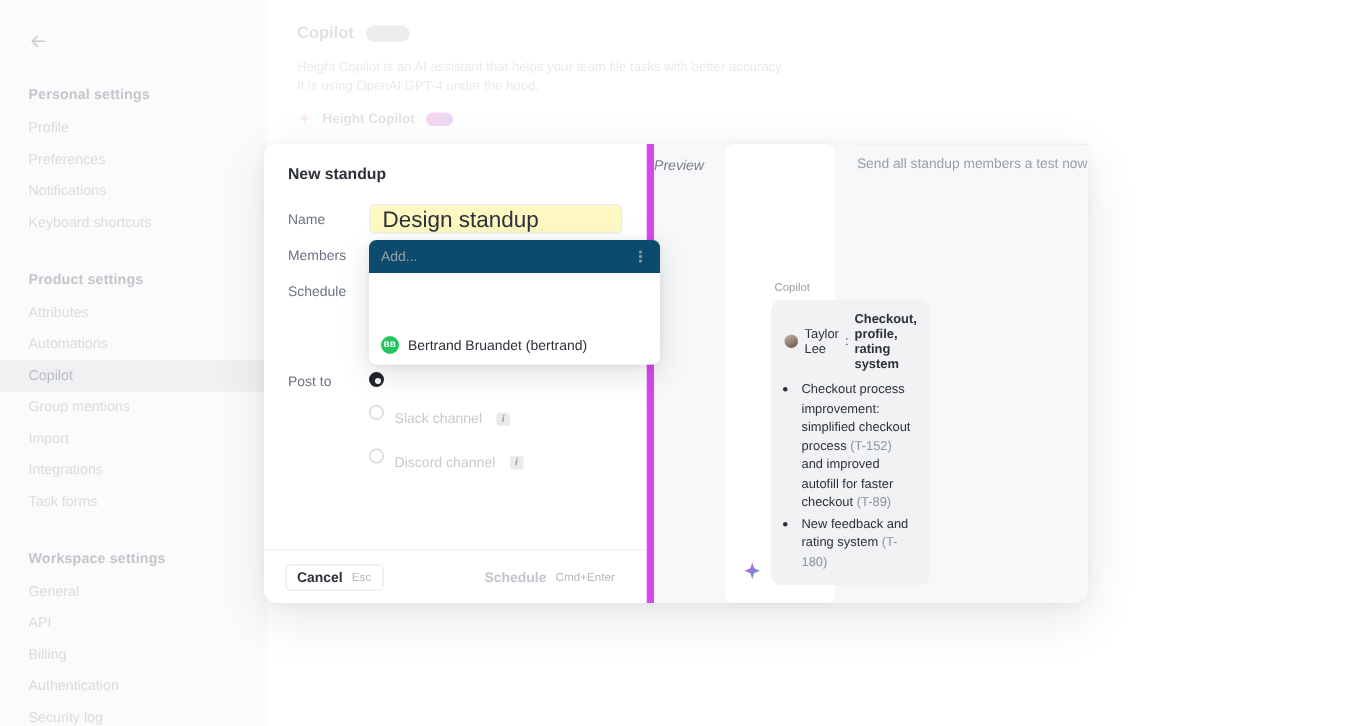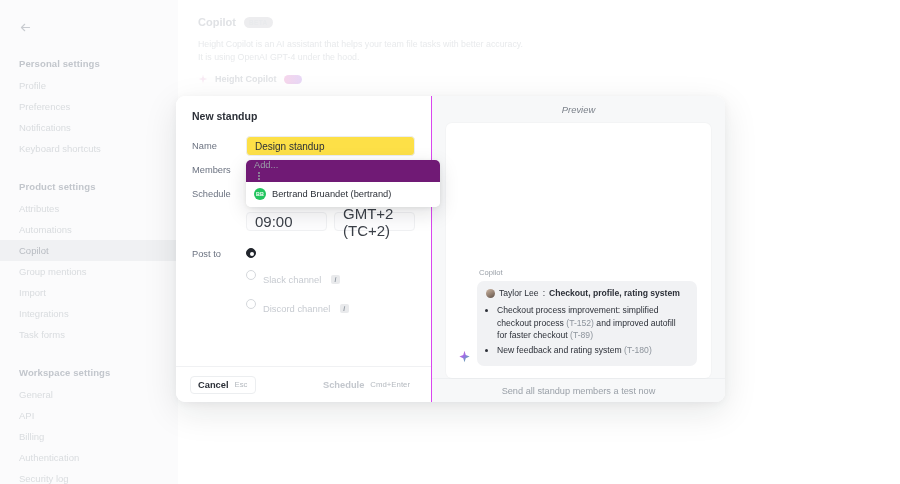--- a/index.html
+++ b/index.html
@@ -101,80 +101,79 @@
   .modal-left {
     width: 255px; background: #ffffff;
     border-radius: 9px 0 0 9px;
     position: relative;
     display: flex; flex-direction: column;
   }
   .modal-right {
     flex: 1; background: #f7f8f9;
     border-radius: 0 9px 9px 0;
     position: relative;
-    display: flex; flex-direction: column;
-    border-left: 1px solid #d946ef;
+    display: flex; flex-direction: row;
+    border-left: 5px solid #d946ef;
   }
 
   
   .m-title {
     font-size: 10.5px; font-weight: 700; color: #2c3038;
     padding: 14px 0 0 16px;
   }
   .form { padding: 14px 16px 0 16px; flex: 1; }
   .frow { display: flex; align-items: center; margin-bottom: 9px; }
   .flabel {
     width: 54px; flex: 0 0 54px;
     font-size: 9.3px; color: #6b7280;
   }
   .flabel.top { align-self: flex-start; padding-top: 2px; }
   .finput {
     flex: 1; height: 20px;
     border: 1px solid #eceef0; border-radius: 4px;
-    background: #fde047;
-    font-size: 10px; color: #2c3038;
+    background: #fef9c3;
+    font-size: 15px; color: #2c3038;
     display: flex; align-items: center; padding: 0 8px;
   }
   .ftime-wrap { display: flex; gap: 7px; flex: 1; }
   .ftime {
     flex: 1; height: 19px; border: 1px solid #f0f1f3; border-radius: 4px;
     background: #fdfdfe; font-size: 15px; color: #3a3f47;
     display: flex; align-items: center; padding: 0 8px;
   }
 
   
   .members-wrap { position: relative; flex: 1; }
   .combo {
     position: absolute; left: 0; top: -10px; width: 194px;
     background: #ffffff;
     border-radius: 5px;
     box-shadow: 0 6px 20px rgba(20,24,31,.13), 0 1px 4px rgba(20,24,31,.07);
     z-index: 30;
     overflow: hidden;
   }
   .combo-input-row {
-    height: 22px; background: #701a75;
-    display: flex; align-items: flex-start;
+    height: 22px; background: #0c4a6e;
+    display: flex; align-items: center;
     padding: 0 8px;
-    flex-direction: column;
   }
   .combo-placeholder {
     flex: 1; font-size: 9.3px; color: #9aa0a8;
     position: relative;
   }
   .kebab {
     width: 10px; height: 12px;
     display: flex; flex-direction: column; align-items: center;
     justify-content: center; gap: 1.6px;
   }
   .kebab i { width: 1.6px; height: 1.6px; border-radius: 50%; background: #8e949c; display: block; }
   .combo-list { background: #fff; padding: 3px 0 4px 0; }
   .combo-opt {
     display: flex; align-items: center; gap: 6px;
-    padding: 3px 8px; font-size: 9.3px; color: #2c3038;
+    padding: 3px 8px; font-size: 9.3px; color: #2c3038; margin-top: 36px;
   }
   .avatar-sm {
     width: 12px; height: 12px; border-radius: 50%;
     background: #22c55e; color: #fff;
     font-size: 5.4px; font-weight: 700;
     display: flex; align-items: center; justify-content: center;
     letter-spacing: .2px; flex: 0 0 12px;
   }
 
   

